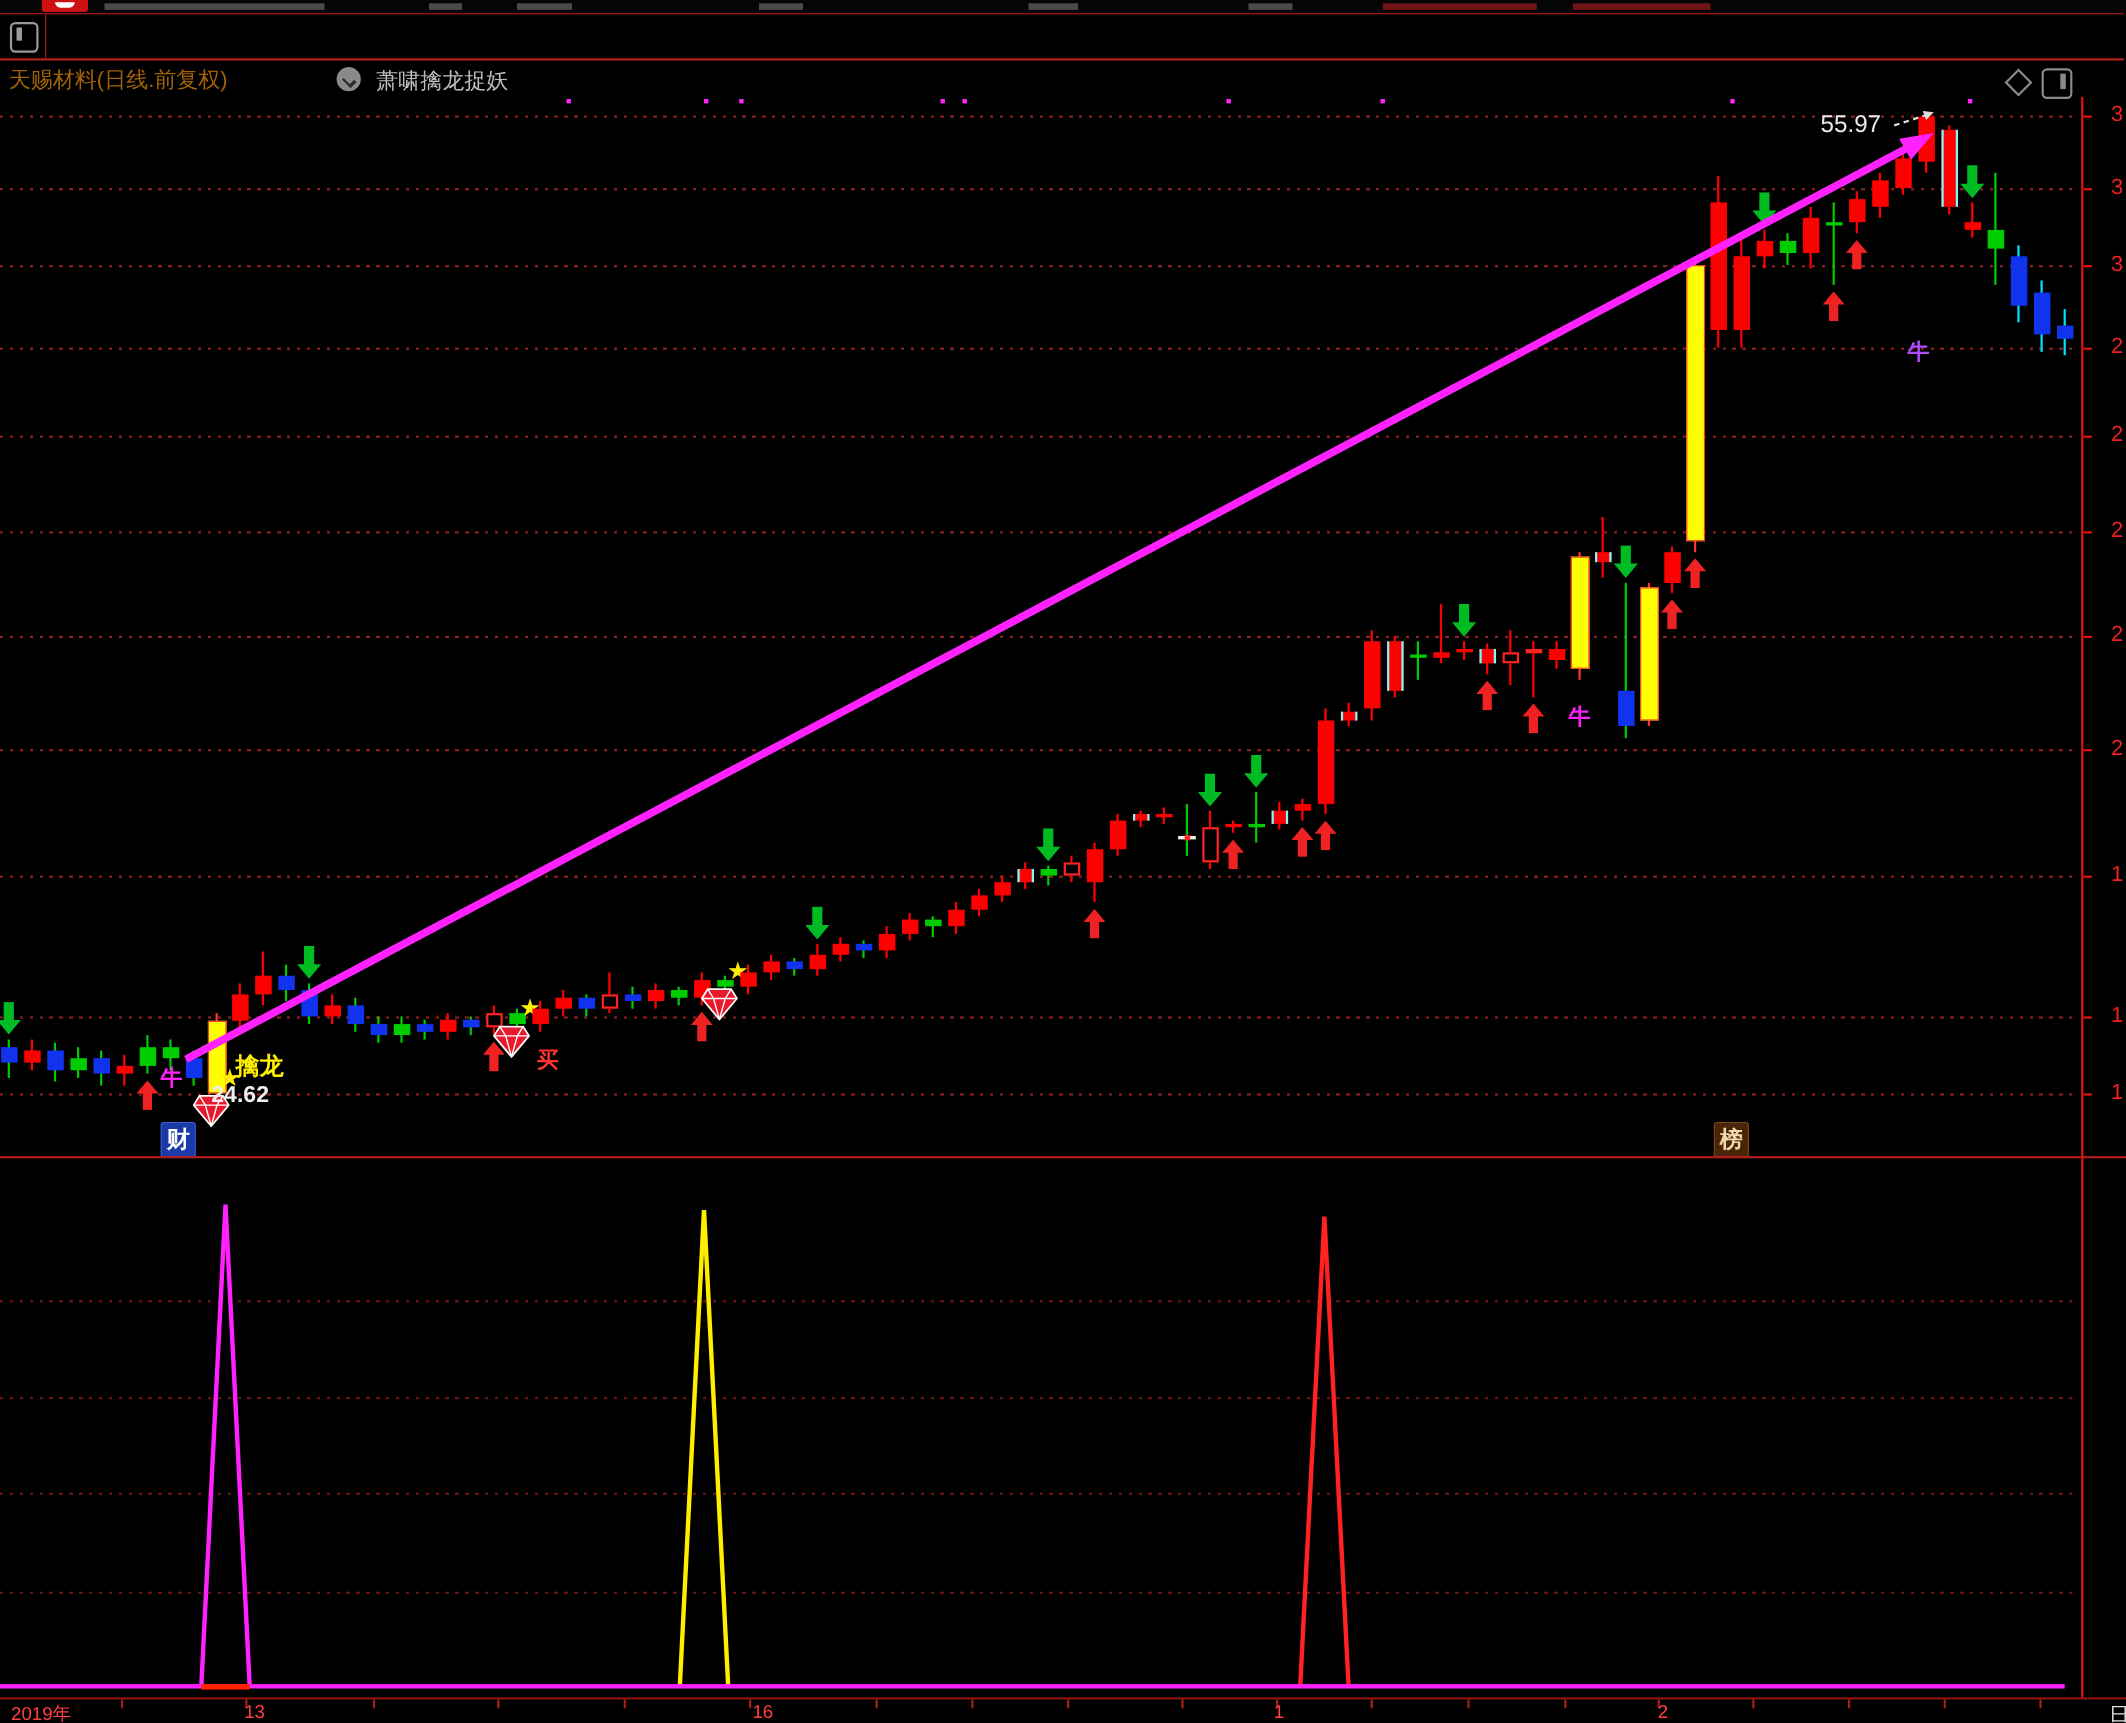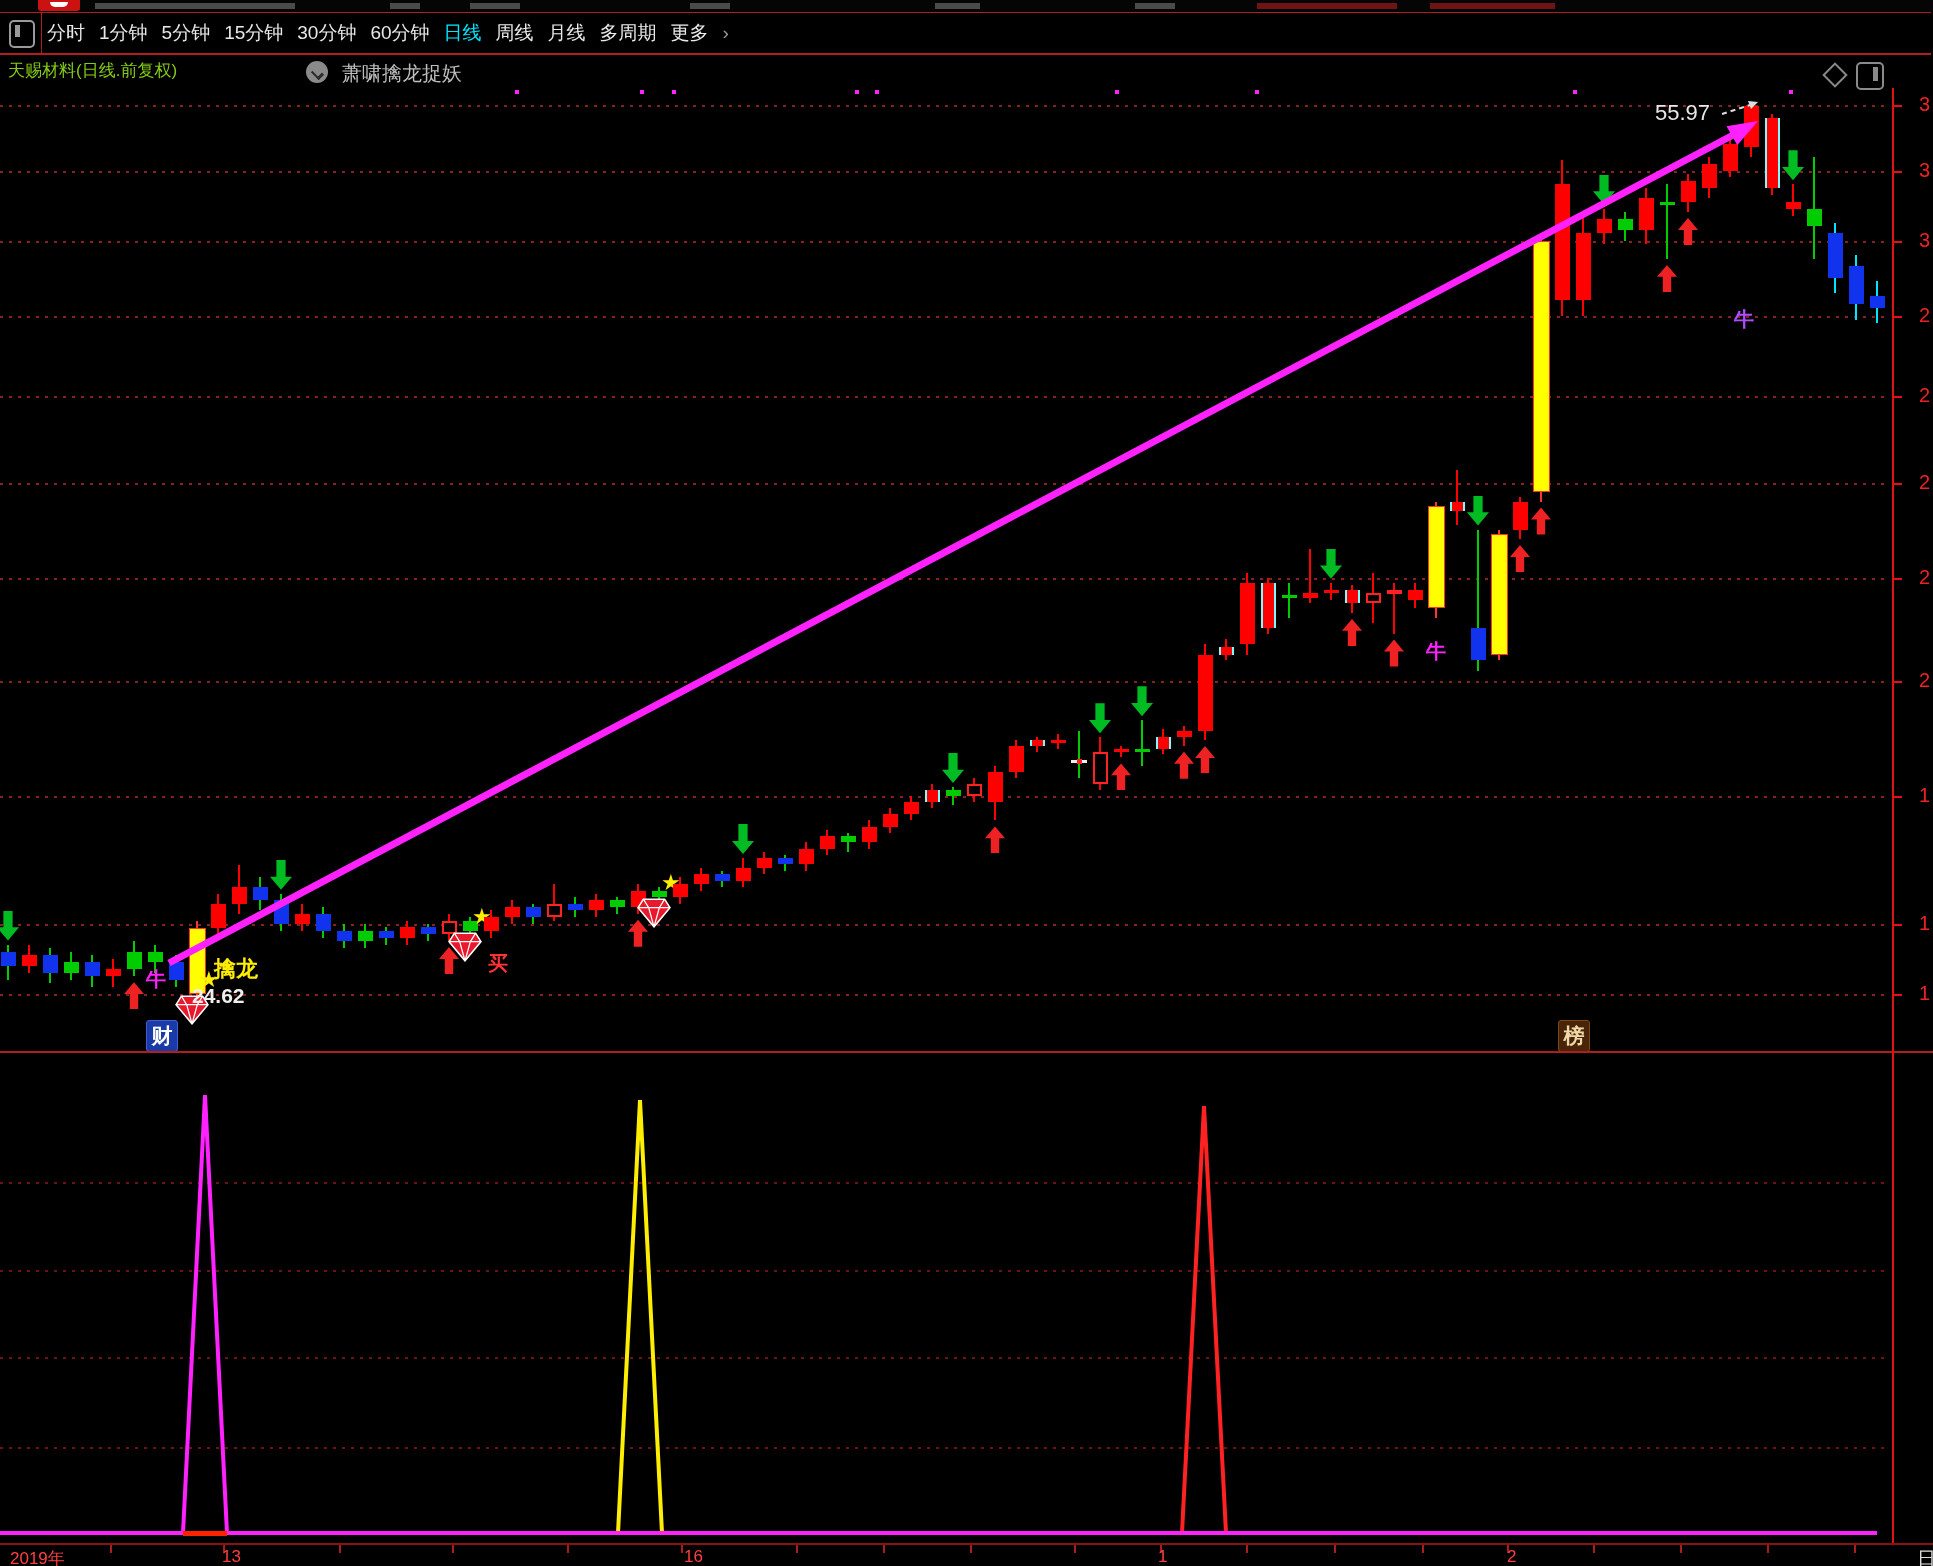--- a/index.html
+++ b/index.html
@@ -22,21 +22,21 @@
   .mb-item{color:#e8e8e8;font-size:19px;white-space:nowrap;cursor:default;}
   .mb-item.active{color:#00e5ff;}
   .mb-item.chev{color:#9a9a9a;}
   .mb-right{position:absolute;right:0;top:0;height:40px;display:flex;}
   .mb-ritem{min-width:69px;height:40px;display:flex;align-items:center;justify-content:center;
             border-left:1px solid #b21d1d;color:#e8e8e8;font-size:19px;}
   .mb-ritem.active{color:#00e5ff;}
   .mb-rend{width:10px;border-left:1px solid #b21d1d;}
   
   .titlerow{position:absolute;left:0;top:55px;width:1933px;height:34px;}
-  .sym-title{position:absolute;left:8px;top:4px;color:#84cc16;font-size:17px;}
+  .sym-title{position:absolute;left:8px;top:4px;color:#a16207;font-size:20px;}
   .circle-icon{position:absolute;width:22px;height:22px;border-radius:50%;background:#8a8a8a;}
   .circle-icon::after{content:"";position:absolute;left:6px;top:7px;width:8px;height:8px;border-right:3px solid #2b2b2b;border-bottom:3px solid #2b2b2b;transform:rotate(45deg) scale(1,.7);}
   .ovl-title{position:absolute;left:342px;top:5px;color:#bdbdbd;font-size:20px;}
   .diamond-icon{position:absolute;left:1826px;top:11px;width:14px;height:14px;border:2px solid #8a8a8a;transform:rotate(45deg);}
   .win-icon{position:absolute;left:1856px;top:7px;width:24px;height:24px;border:2px solid #8a8a8a;border-radius:5px;}
   .win-icon::after{content:"";position:absolute;right:4px;top:3px;width:5px;height:14px;background:#8a8a8a;}
   
   .gridline{position:absolute;height:2px;background-image:repeating-linear-gradient(90deg,#8b2020 0 3px,transparent 3px 9px);}
   .gridline.sub{background-image:repeating-linear-gradient(90deg,#6a1414 0 3px,transparent 3px 9px);}
   .yaxis-line{position:absolute;left:1892px;top:88px;width:2px;height:1456px;background:#e01212;}
@@ -83,34 +83,20 @@
     <div class="smudge" style="left:935px;width:45px;"></div>
     <div class="smudge" style="left:1135px;width:40px;"></div>
     <div class="smudge red" style="left:1257px;width:140px;"></div>
     <div class="smudge red" style="left:1430px;width:125px;"></div>
   </div>
 
   <div class="menubar">
     <div class="mb-iconcell">
       <div class="pane-icon"></div>
     </div>
-    <div class="mb-left" id="mb-left">
-        <span class="mb-item">分时</span>
-        <span class="mb-item">1分钟</span>
-        <span class="mb-item">5分钟</span>
-        <span class="mb-item">15分钟</span>
-        <span class="mb-item">30分钟</span>
-        <span class="mb-item">60分钟</span>
-        <span class="mb-item active">日线</span>
-        <span class="mb-item">周线</span>
-        <span class="mb-item">月线</span>
-        <span class="mb-item">多周期</span>
-        <span class="mb-item">更多</span>
-        <span class="mb-item chev">›</span>
-      </div>
   </div>
 
   <div class="titlerow">
     <span class="sym-title">天赐材料(日线.前复权)</span>
     <span class="circle-icon" style="left:306px;top:6px;"></span>
     <span class="ovl-title">萧啸擒龙捉妖</span>
     <span class="diamond-icon"></span>
     <span class="win-icon"></span>
   </div>
 

